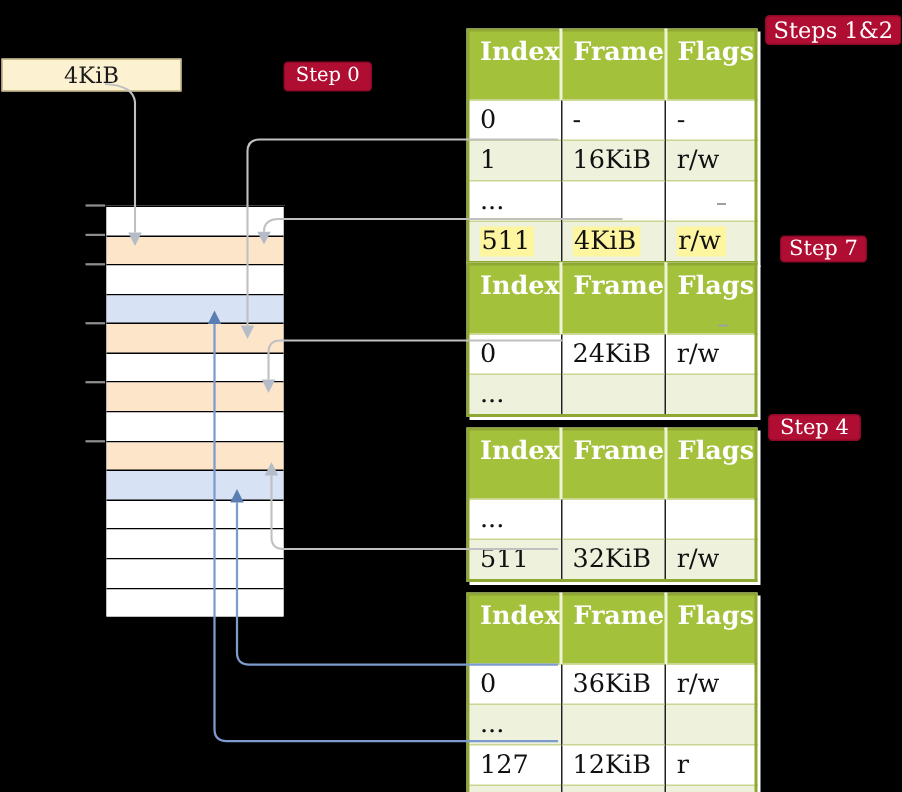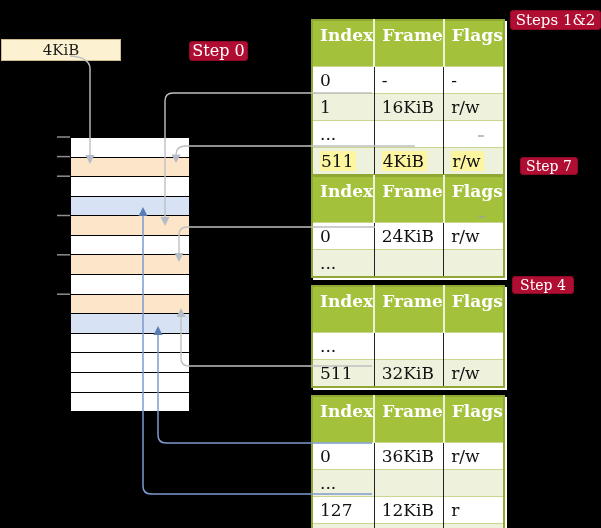--- a/index.html
+++ b/index.html
@@ -12,21 +12,21 @@
     position:absolute;left:1px;top:39px;width:118px;height:20px;
     background:var(--legend-bg,#fcf2d2);border:1px solid var(--legend-border,#cbbd8d);
     color:#1a1a1a;font-size:15px;text-align:center;line-height:20px;
   }
   
   .badge{
     position:absolute;background:var(--badge-bg,#b00d32);color:#fff;
     border:1px solid #8c0a28;border-radius:3px;text-align:center;
     font-size:14px;
   }
-  .badge.b0{left:189px;top:41px;width:57px;height:18px;line-height:18px;font-size:16px;}
+  .badge.b0{left:189px;top:41px;width:57px;height:18px;line-height:18px;font-size:13px;}
   .badge.b12{left:510px;top:10px;width:89px;height:18px;line-height:18px;font-size:15px;}
   .badge.b3{left:520px;top:157px;width:56px;height:16px;line-height:16px;}
   .badge.b4{left:512px;top:276px;width:60px;height:16px;line-height:16px;}
   
   .memcol{
     position:absolute;left:70px;top:137px;width:120px;height:275px;
     border:1px solid #000;background:#fff;display:flex;flex-direction:column;
     box-sizing:border-box;
   }
   .memcol .mrow{flex:1;border-bottom:1px solid #000;background:#fff;}

